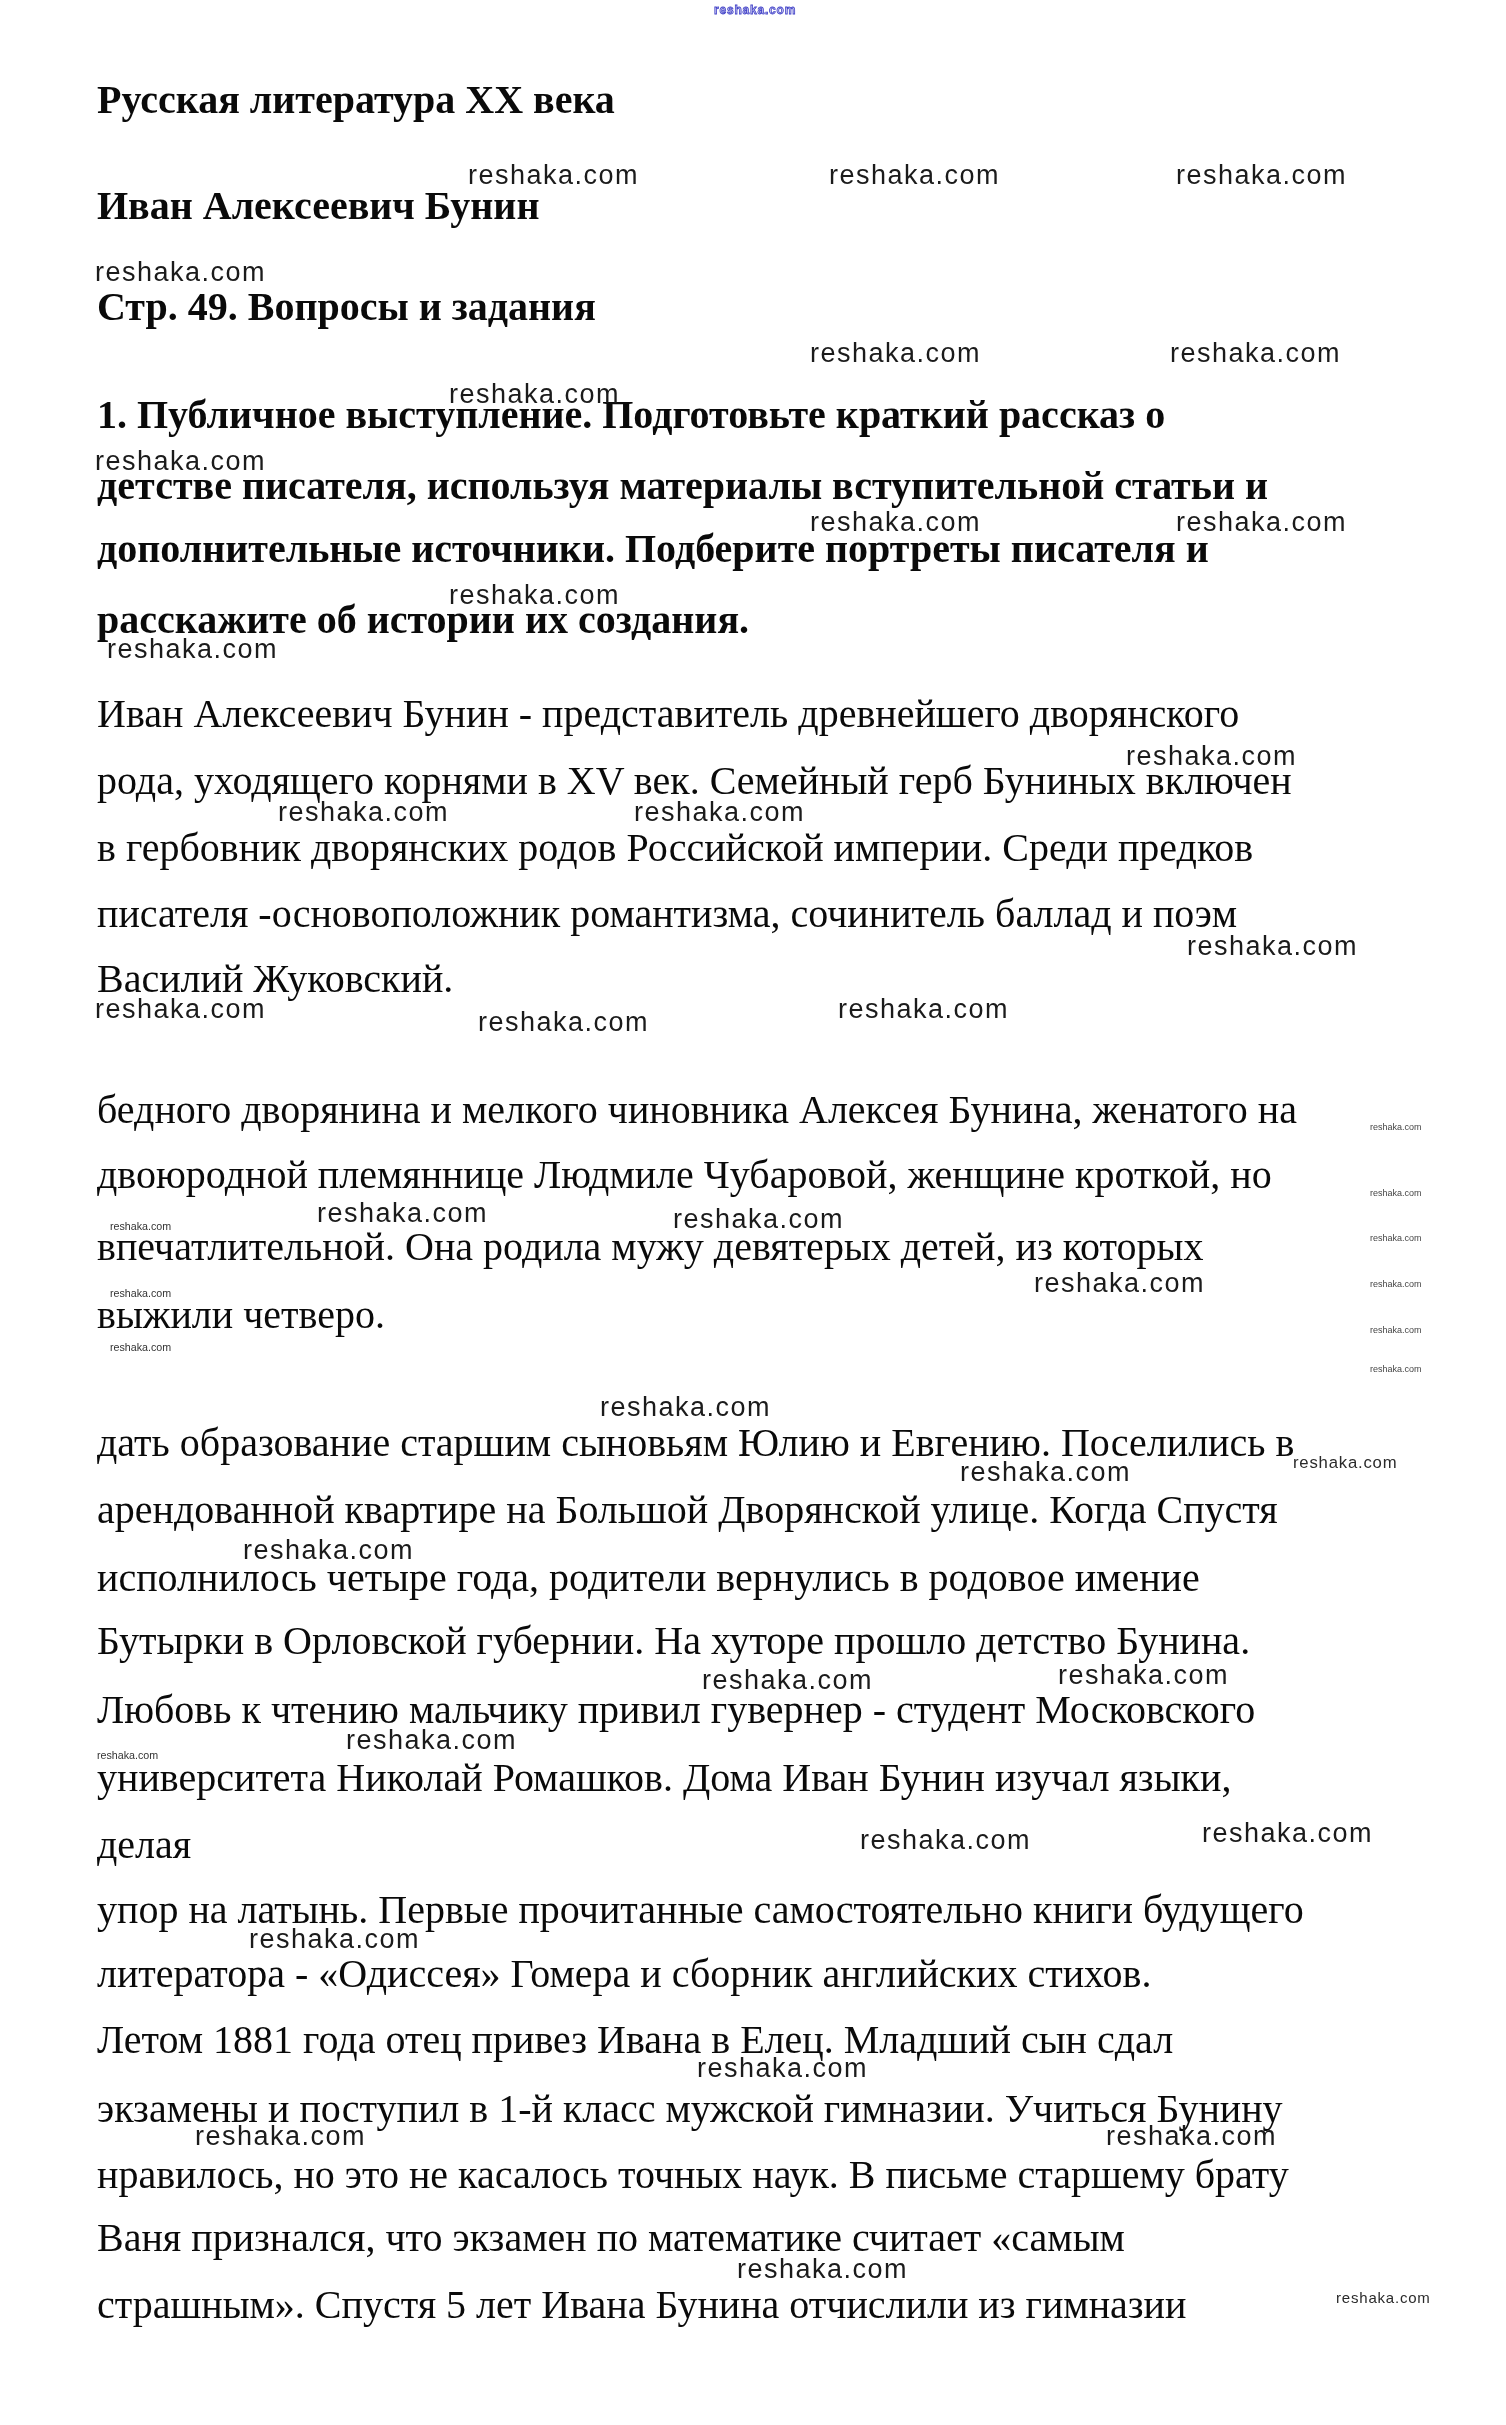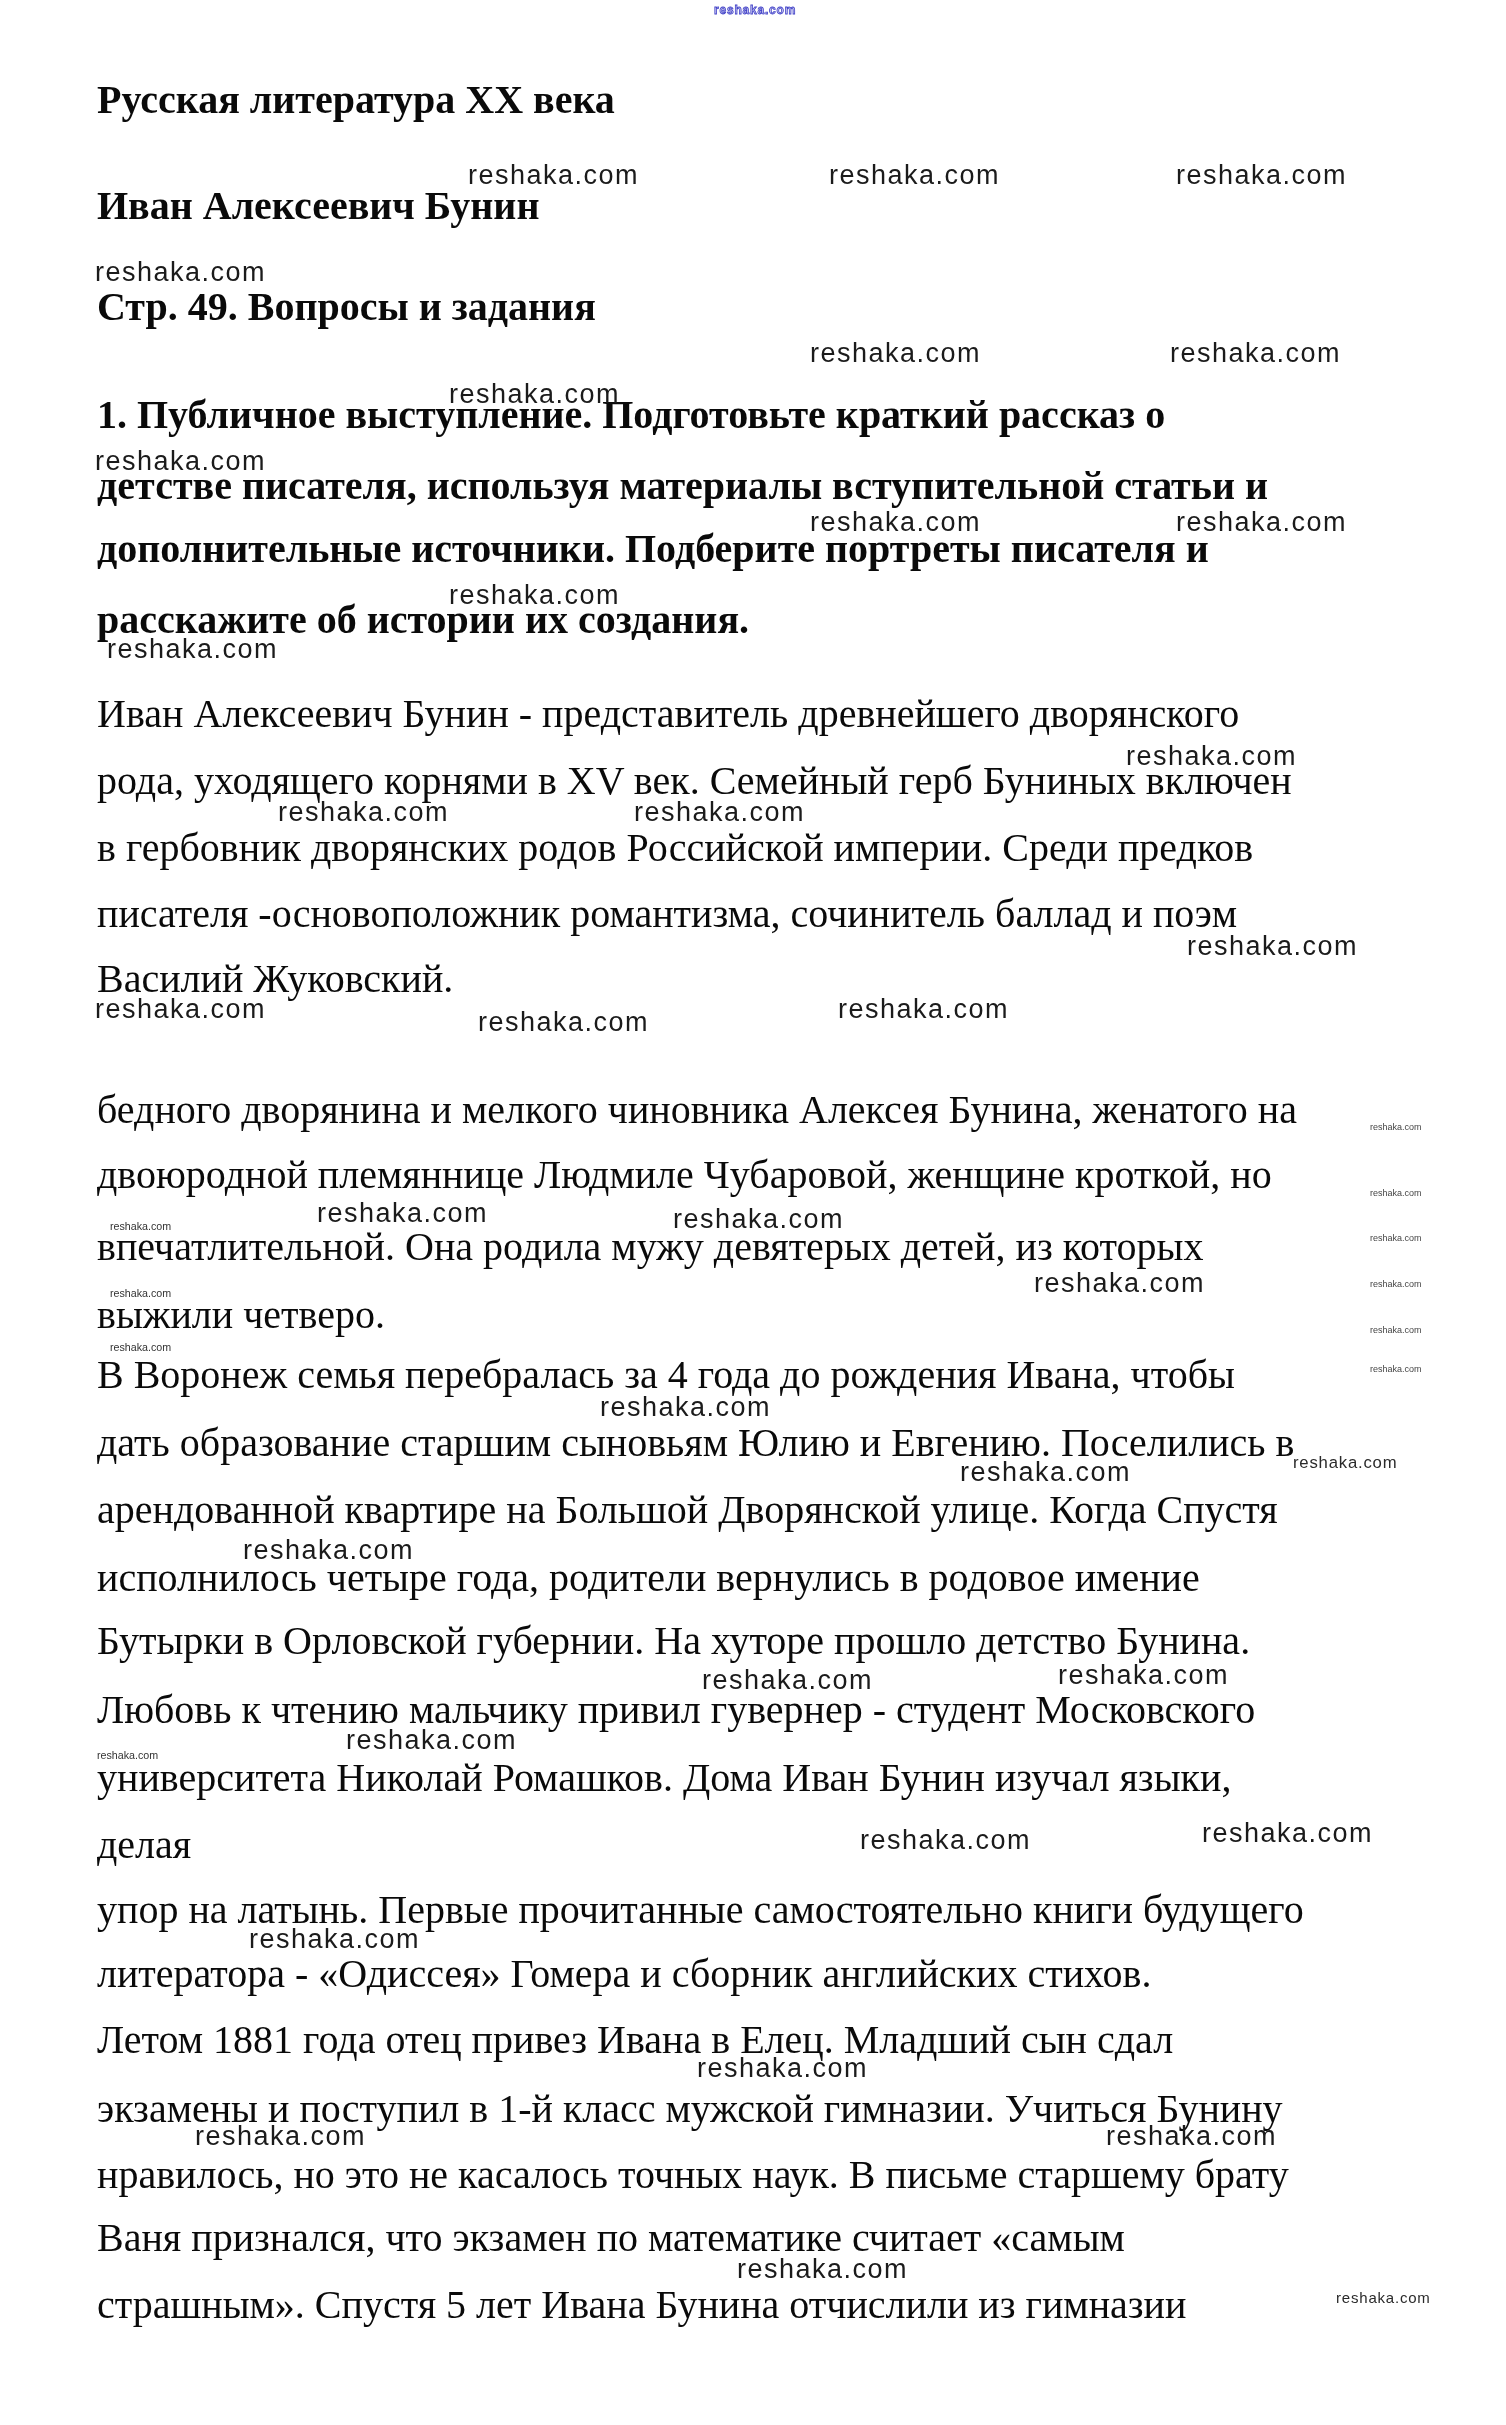--- a/index.html
+++ b/index.html
@@ -44,21 +44,20 @@
 
   <div class="line" style="top:692px">Иван Алексеевич Бунин - представитель древнейшего дворянского</div>
   <div class="line" style="top:759px">рода, уходящего корнями в XV век. Семейный герб Буниных включен</div>
   <div class="line" style="top:826px">в гербовник дворянских родов Российской империи. Среди предков</div>
   <div class="line" style="top:957px">Василий Жуковский.</div>
   <div class="line" style="top:892px">писателя -основоположник романтизма, сочинитель баллад и поэм</div>
   <div class="line" style="top:1088px">бедного дворянина и мелкого чиновника Алексея Бунина, женатого на</div>
   <div class="line" style="top:1153px">двоюродной племяннице Людмиле Чубаровой, женщине кроткой, но</div>
   <div class="line" style="top:1225px">впечатлительной. Она родила мужу девятерых детей, из которых</div>
   <div class="line" style="top:1293px">выжили четверо.</div>
-  <div class="line" style="top:1353px">В Воронеж семья перебралась за 4 года до рождения Ивана, чтобы</div>
   <div class="line" style="top:1421px">дать образование старшим сыновьям Юлию и Евгению. Поселились в</div>
   <div class="line" style="top:1488px">арендованной квартире на Большой Дворянской улице. Когда Спустя</div>
   <div class="line" style="top:1556px">исполнилось четыре года, родители вернулись в родовое имение</div>
   <div class="line" style="top:1619px">Бутырки в Орловской губернии. На хуторе прошло детство Бунина.</div>
   <div class="line" style="top:1688px">Любовь к чтению мальчику привил гувернер - студент Московского</div>
   <div class="line" style="top:1756px">университета Николай Ромашков. Дома Иван Бунин изучал языки,</div>
   <div class="line" style="top:1823px">делая</div>
   <div class="line" style="top:1888px">упор на латынь. Первые прочитанные самостоятельно книги будущего</div>
   <div class="line" style="top:1952px">литератора - «Одиссея» Гомера и сборник английских стихов.</div>
   <div class="line" style="top:2018px">Летом 1881 года отец привез Ивана в Елец. Младший сын сдал</div>

